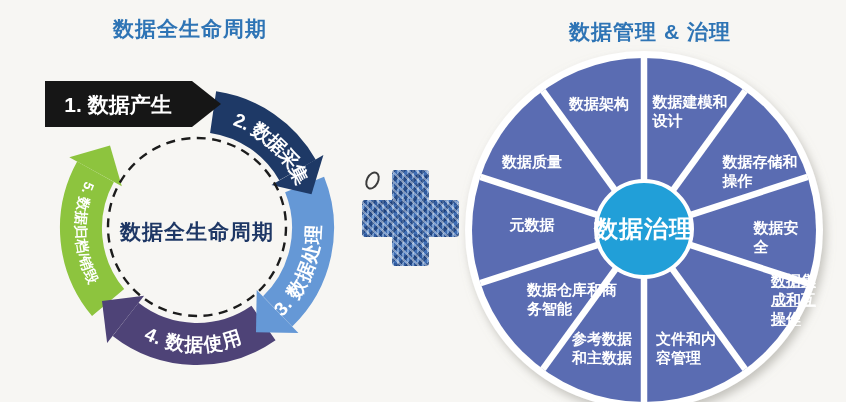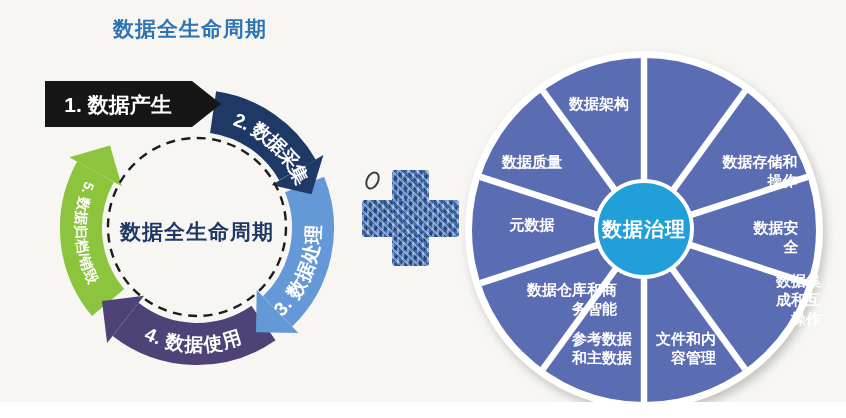--- a/index.html
+++ b/index.html
@@ -11,25 +11,25 @@
   .title{
     position:absolute;transform:translate(-50%,-50%);
     color:#2e74b5;font-size:21px;font-weight:bold;letter-spacing:1px;
     white-space:nowrap;z-index:5;
   }
   svg.diagram{position:absolute;left:0;top:0;z-index:1;}
   .band-label{fill:#ffffff;font-weight:bold;font-family:"Liberation Sans","DejaVu Sans",sans-serif;}
   .wheel-label{
     position:absolute;transform:translate(-50%,-50%);
     color:#ffffff;font-size:15px;font-weight:bold;line-height:1.25;
-    text-align:right;white-space:pre-line;z-index:4;
+    text-align:left;white-space:pre-line;z-index:4;
   }
   .hub-label{
     position:absolute;transform:translate(-50%,-50%);
-    color:#ffffff;font-size:20px;font-weight:bold;letter-spacing:1px;
+    color:#ffffff;font-size:24px;font-weight:bold;letter-spacing:1px;
     white-space:nowrap;z-index:4;
   }
   .center-cycle-label{
     position:absolute;transform:translate(-50%,-50%);
     color:#1e3765;font-size:21px;font-weight:bold;letter-spacing:1px;
     white-space:nowrap;z-index:4;
   }
   .plus-arm{
     position:absolute;z-index:3;border-radius:3px;
     background-color:#3f6db3;
@@ -44,20 +44,21 @@
     border:2px solid #3c3c3c;border-radius:50%;
     transform:rotate(27deg);background:transparent;
   }
 </style>
 </head>
 <body>
 
 <div class="stage">
 
   <div class="title" style="left:190px;top:29px;">数据全生命周期</div>
+  <div class="title" style="left:650px;top:32px;">数据管理 &amp; 治理</div>
 
   <svg class="diagram" width="846" height="418" viewBox="0 0 846 418">
     <defs>
       <filter id="wheelShadow" x="-20%" y="-20%" width="150%" height="150%">
         <feDropShadow dx="3" dy="5" stdDeviation="5" flood-color="#9a9890" flood-opacity="0.55"></feDropShadow>
       </filter>
       <path id="tp2" d="M 229.0 116.5 A 116 116 0 0 1 306.0 188.3" fill="none"></path>
       <path id="tp3" d="M 271.6 316.9 A 116 116 0 0 0 312.6 217.9" fill="none"></path>
       <path id="tp4" d="M 135.5 326.4 A 116 116 0 0 0 251.5 330.4" fill="none"></path>
       <path id="tp5" d="M 94.6 173.5 A 116 116 0 0 0 99.7 291.2" fill="none"></path>
@@ -118,29 +119,31 @@
   <div class="center-cycle-label" style="left:197px;top:232px;">数据全生命周期</div>
 
   <div>
     <div class="plus-arm" style="left:392px;top:170px;width:37px;height:96px;"></div>
     <div class="plus-arm" style="left:362px;top:200px;width:97px;height:37px;"></div>
   </div>
   <div class="pen-mark" style="left:366px;top:171px;"></div>
 
   <div class="hub-label" style="left:644px;top:229px;">数据治理</div>
 
+  <div class="wheel-label" style="left:690px;top:112px;">数据建模和
+设计</div>
   <div class="wheel-label" style="left:760px;top:164px;margin-top:8px;">数据存储和
 操作</div>
   <div class="wheel-label" style="left:776px;top:238px;">数据安
 全</div>
-  <div class="wheel-label" style="left:796px;top:300px;">数据集成和互
+  <div class="wheel-label" style="left:796px;top:300px;text-decoration:underline;">数据集成和互
 操作</div>
   <div class="wheel-label" style="left:602px;top:349px;">参考数据
 和主数据</div>
   <div class="wheel-label" style="left:686px;top:349px;">文件和内
 容管理</div>
   <div class="wheel-label" style="left:540px;top:300px;margin-left:32px;">数据仓库和商
 务智能</div>
   <div class="wheel-label" style="left:532px;top:225px;">元数据</div>
-  <div class="wheel-label" style="left:532px;top:162px;text-decoration:underline;">数据质量</div>
+  <div class="wheel-label" style="left:532px;top:162px;">数据质量</div>
   <div class="wheel-label" style="left:599px;top:104px;">数据架构</div>
 
 </div>
 
 </body></html>

